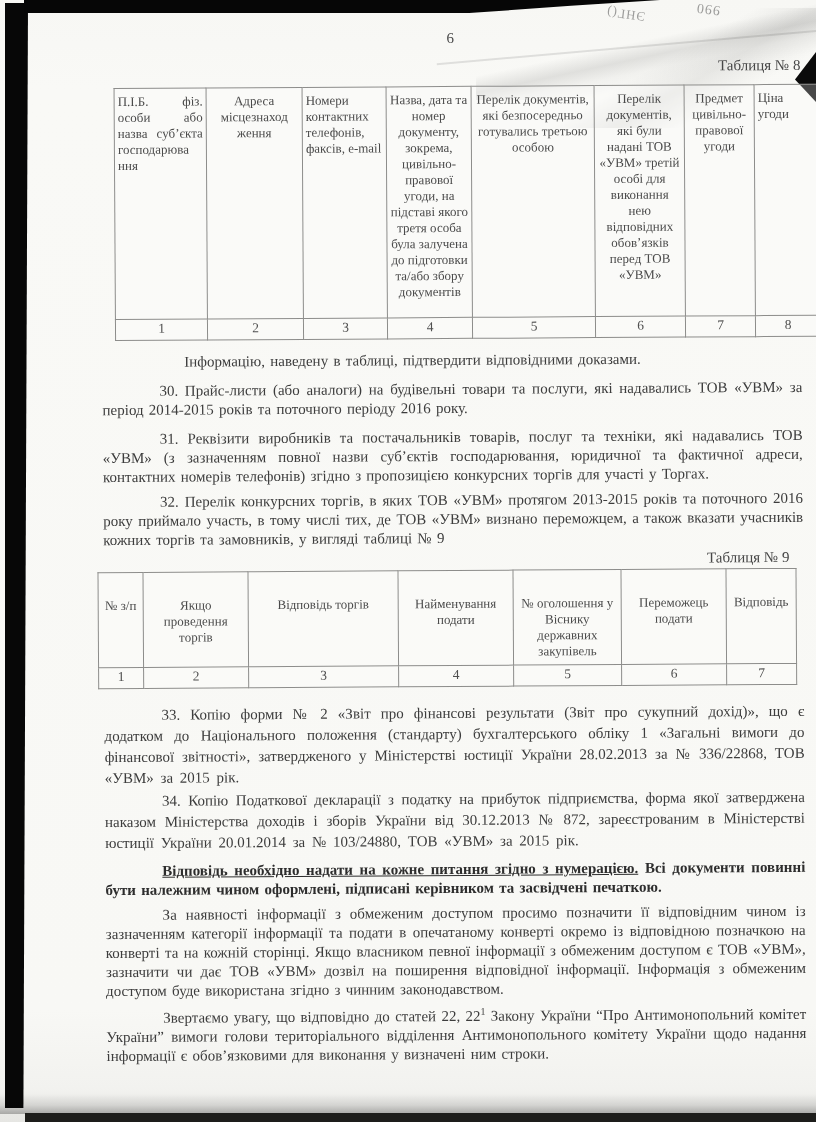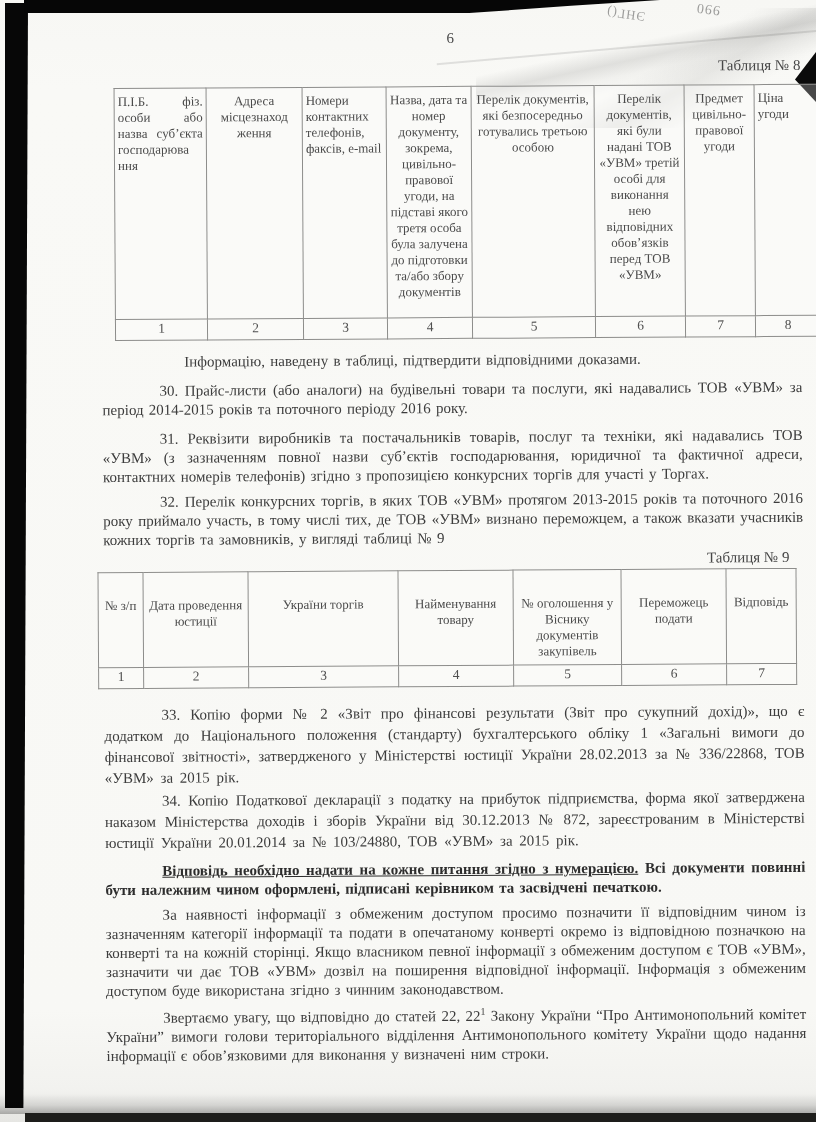--- a/index.html
+++ b/index.html
@@ -129,24 +129,24 @@
           <col style="width:105px">
           <col style="width:150px">
           <col style="width:115px">
         <col style="width:108px">
           <col style="width:105px">
           <col style="width:70px">
       </colgroup>
       <tbody>
           <tr class="hrow">
         <td>№ з/п</td>
-        <td>Дата проведення юстиції</td>
-        <td>України торгів</td>
-        <td>Найменування товару</td>
-        <td>№ оголошення у Віснику документів закупівель</td>
+        <td>Якщо проведення торгів</td>
+        <td>Відповідь торгів</td>
+        <td>Найменування подати</td>
+        <td>№ оголошення у Віснику державних закупівель</td>
         <td>Переможець подати</td>
         <td>Відповідь</td>
       </tr>
       <tr>
         <td class="num">1</td>
         <td class="num">2</td>
         <td class="num">3</td>
         <td class="num">4</td>
         <td class="num">5</td>
         <td class="num">6</td>

